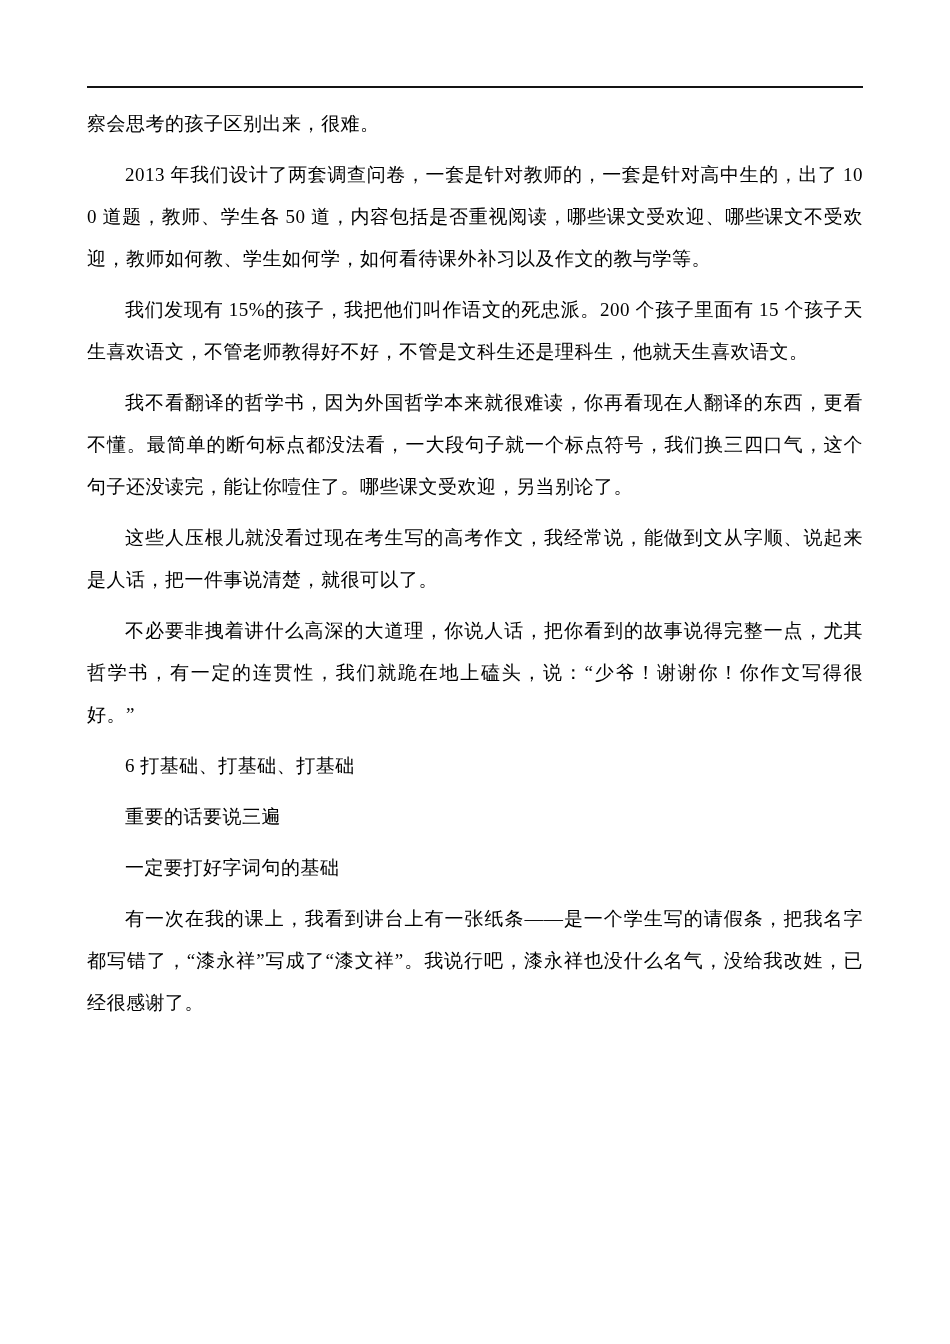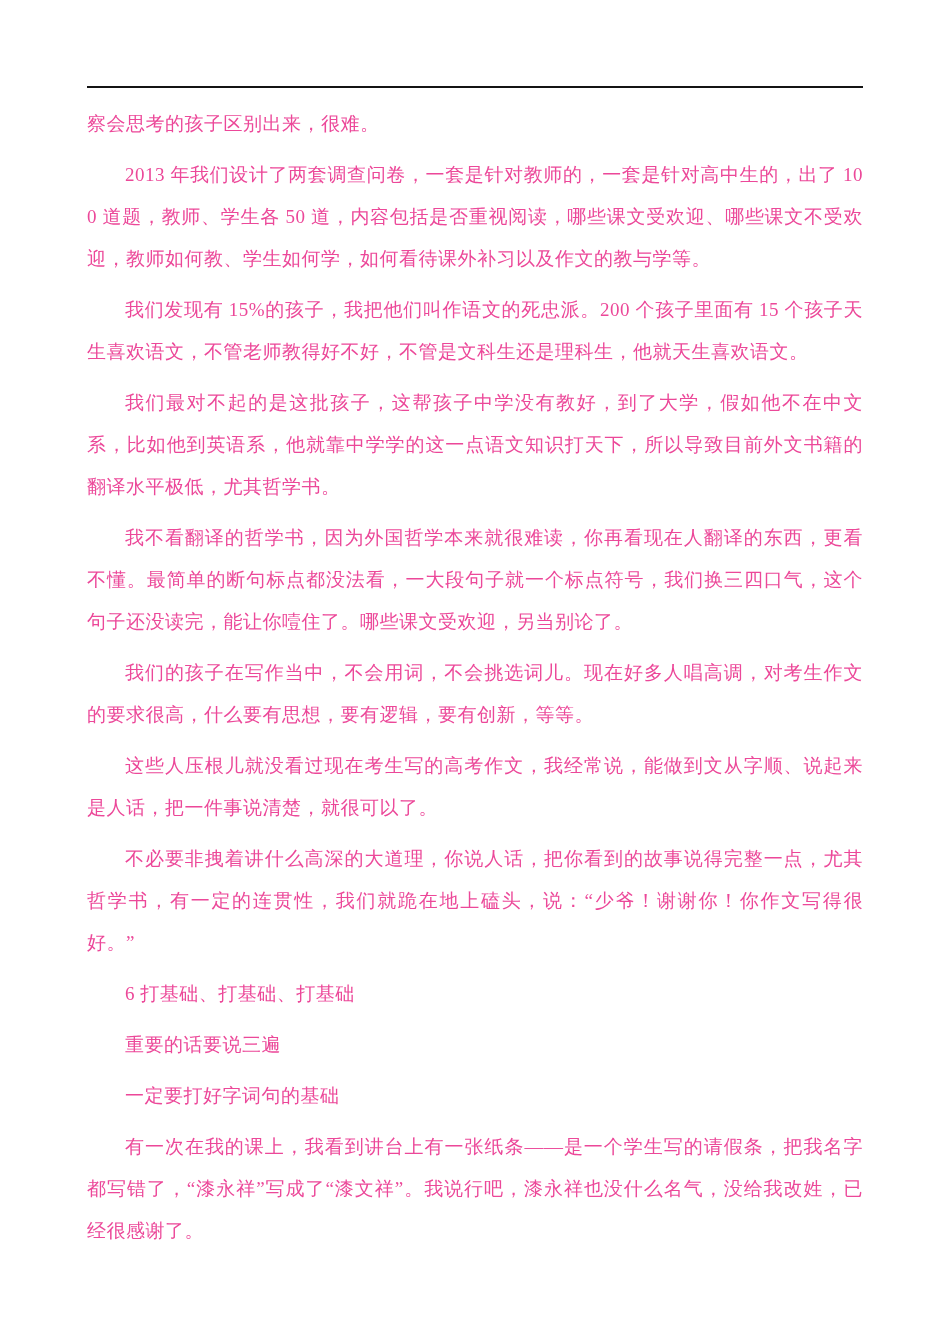--- a/index.html
+++ b/index.html
@@ -7,21 +7,21 @@
     padding: 0;
     background: #ffffff;
   }
   .page {
     position: relative;
     width: 950px;
     height: 1344px;
     background: #ffffff;
     overflow: hidden;
     font-family: "Liberation Serif", "DejaVu Serif", serif;
-    color: #ec4899;
+    color: #000000;
   }
   .header-rule {
     position: absolute;
     left: 87px;
     top: 86px;
     width: 776px;
     height: 2px;
     background: #141414;
   }
   .content {
@@ -45,23 +45,21 @@
 </style>
 </head>
 <body>
 
 <div class="page">
   <div class="header-rule"></div>
   <div class="content">
     <p class="para no-indent">察会思考的孩子区别出来，很难。</p>
     <p class="para">2013 年我们设计了两套调查问卷，一套是针对教师的，一套是针对高中生的，出了 100 道题，教师、学生各 50 道，内容包括是否重视阅读，哪些课文受欢迎、哪些课文不受欢迎，教师如何教、学生如何学，如何看待课外补习以及作文的教与学等。</p>
     <p class="para">我们发现有 15%的孩子，我把他们叫作语文的死忠派。200 个孩子里面有 15 个孩子天生喜欢语文，不管老师教得好不好，不管是文科生还是理科生，他就天生喜欢语文。</p>
-    <p class="para">我们最对不起的是这批孩子，这帮孩子中学没有教好，到了大学，假如他不在中文系，比如他到英语系，他就靠中学学的这一点语文知识打天下，所以导致目前外文书籍的翻译水平极低，尤其哲学书。</p>
     <p class="para">我不看翻译的哲学书，因为外国哲学本来就很难读，你再看现在人翻译的东西，更看不懂。最简单的断句标点都没法看，一大段句子就一个标点符号，我们换三四口气，这个句子还没读完，能让你噎住了。哪些课文受欢迎，另当别论了。</p>
-    <p class="para">我们的孩子在写作当中，不会用词，不会挑选词儿。现在好多人唱高调，对考生作文的要求很高，什么要有思想，要有逻辑，要有创新，等等。</p>
     <p class="para">这些人压根儿就没看过现在考生写的高考作文，我经常说，能做到文从字顺、说起来是人话，把一件事说清楚，就很可以了。</p>
     <p class="para">不必要非拽着讲什么高深的大道理，你说人话，把你看到的故事说得完整一点，尤其哲学书，有一定的连贯性，我们就跪在地上磕头，说：“少爷！谢谢你！你作文写得很好。”</p>
     <p class="para">6 打基础、打基础、打基础</p>
     <p class="para">重要的话要说三遍</p>
     <p class="para">一定要打好字词句的基础</p>
     <p class="para">有一次在我的课上，我看到讲台上有一张纸条——是一个学生写的请假条，把我名字都写错了，“漆永祥”写成了“漆文祥”。我说行吧，漆永祥也没什么名气，没给我改姓，已经很感谢了。</p>
 
   </div>
 </div>
 

